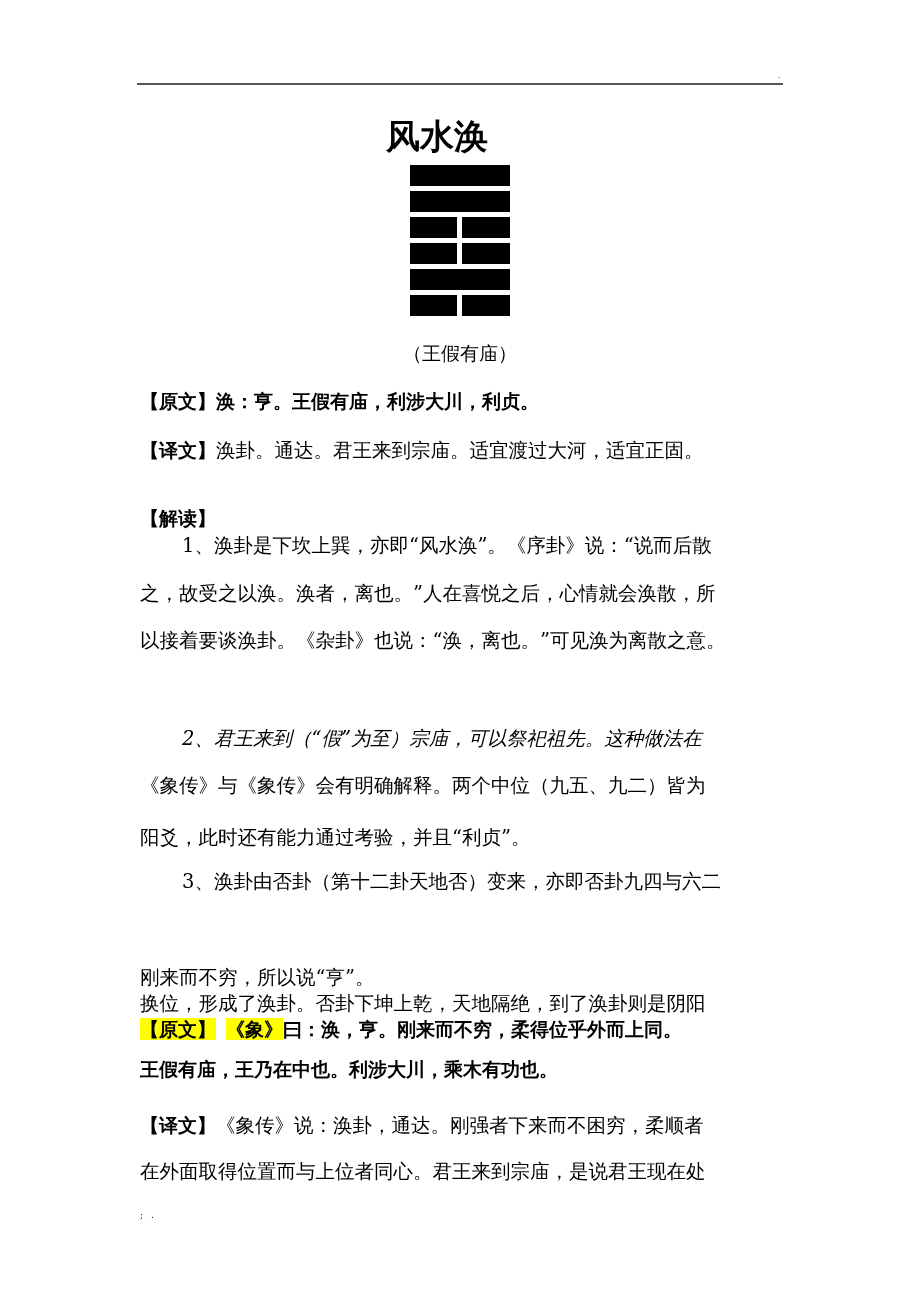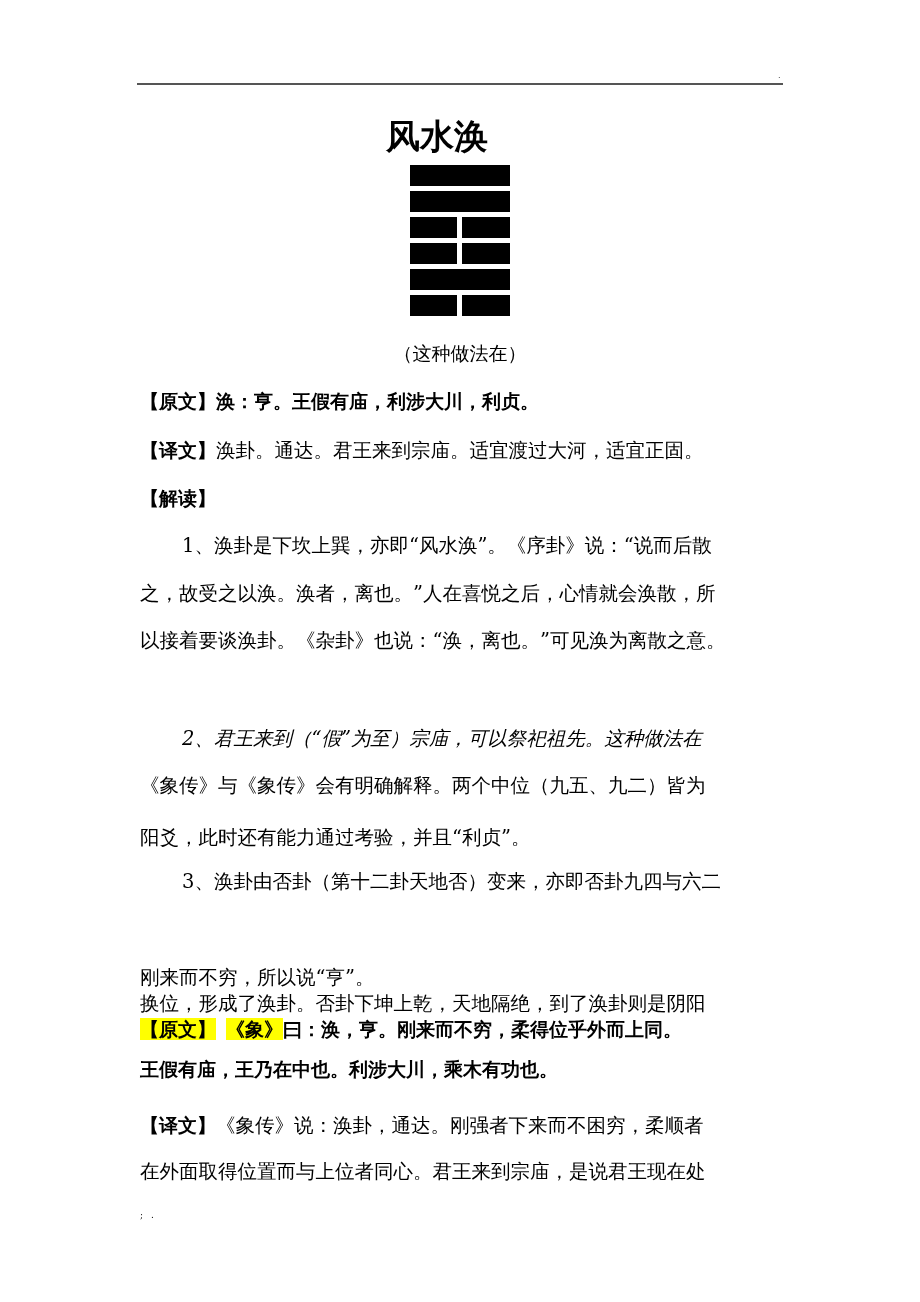--- a/index.html
+++ b/index.html
@@ -17,21 +17,21 @@
   .hexagram { position: absolute; left: 410px; top: 165px; width: 100px; }
   .line { position: relative; height: 21px; margin-bottom: 5px; }
   .line .seg { position: absolute; top: 0; height: 21px; background: #000; }
   .line.yang .seg { left: 0; width: 100px; }
   .line.yin .seg.l { left: 0; width: 47px; }
   .line.yin .seg.r { left: 52px; width: 48px; }
   .subtitle { position: absolute; left: 0; top: 340px; width: 920px; text-align: center; font-size: 19px; line-height: 26px; }
 
   .p { position: absolute; left: 140px; font-size: 19.5px; line-height: 26px; white-space: nowrap; }
   .bold-sans { font-family: "DejaVu Sans", "Liberation Sans", sans-serif; font-weight: bold; }
-  .label { font-family: "DejaVu Sans", "Liberation Sans", sans-serif; font-weight: bold; }
+  .label { font-family: "DejaVu Sans", "Liberation Sans", sans-serif; font-weight: bold; margin-top: 20px; }
   .plain-sans { font-family: "DejaVu Sans", "Liberation Sans", sans-serif; }
   .hl { background: #ffff00; }
   .big { font-size: 19px; }
   .indent { left: 182px; }
   .footer-mark { position: absolute; left: 140px; top: 1210px; font-size: 9px; letter-spacing: 8px; }
 </style>
 </head>
 <body>
 
 <div class="header-rule"></div>
@@ -56,21 +56,21 @@
     </div>
   <div class="line yang">
       <div class="seg"></div>
     </div>
   <div class="line yin">
       <div class="seg l"></div>
       <div class="seg r"></div>
     </div>
 </div>
 
-<div class="subtitle">（这种做法在）</div>
+<div class="subtitle">（王假有庙）</div>
 
 <div class="p bold-sans big" style="top:388px;">
   <span>【原文】</span><span>涣：亨。王假有庙，利涉大川，利贞。</span>
 </div>
 <div class="p" style="top:437px;">
   <span class="label big">【译文】</span><span class="plain-sans">涣卦。通达。君王来到宗庙。适宜渡过大河，适宜正固。</span>
 </div>
 <div class="p label big" style="top:485px;">【解读】</div>
 
 <div class="p indent" style="top:533px;">1、涣卦是下坎上巽，亦即“风水涣”。《序卦》说：“说而后散</div>

